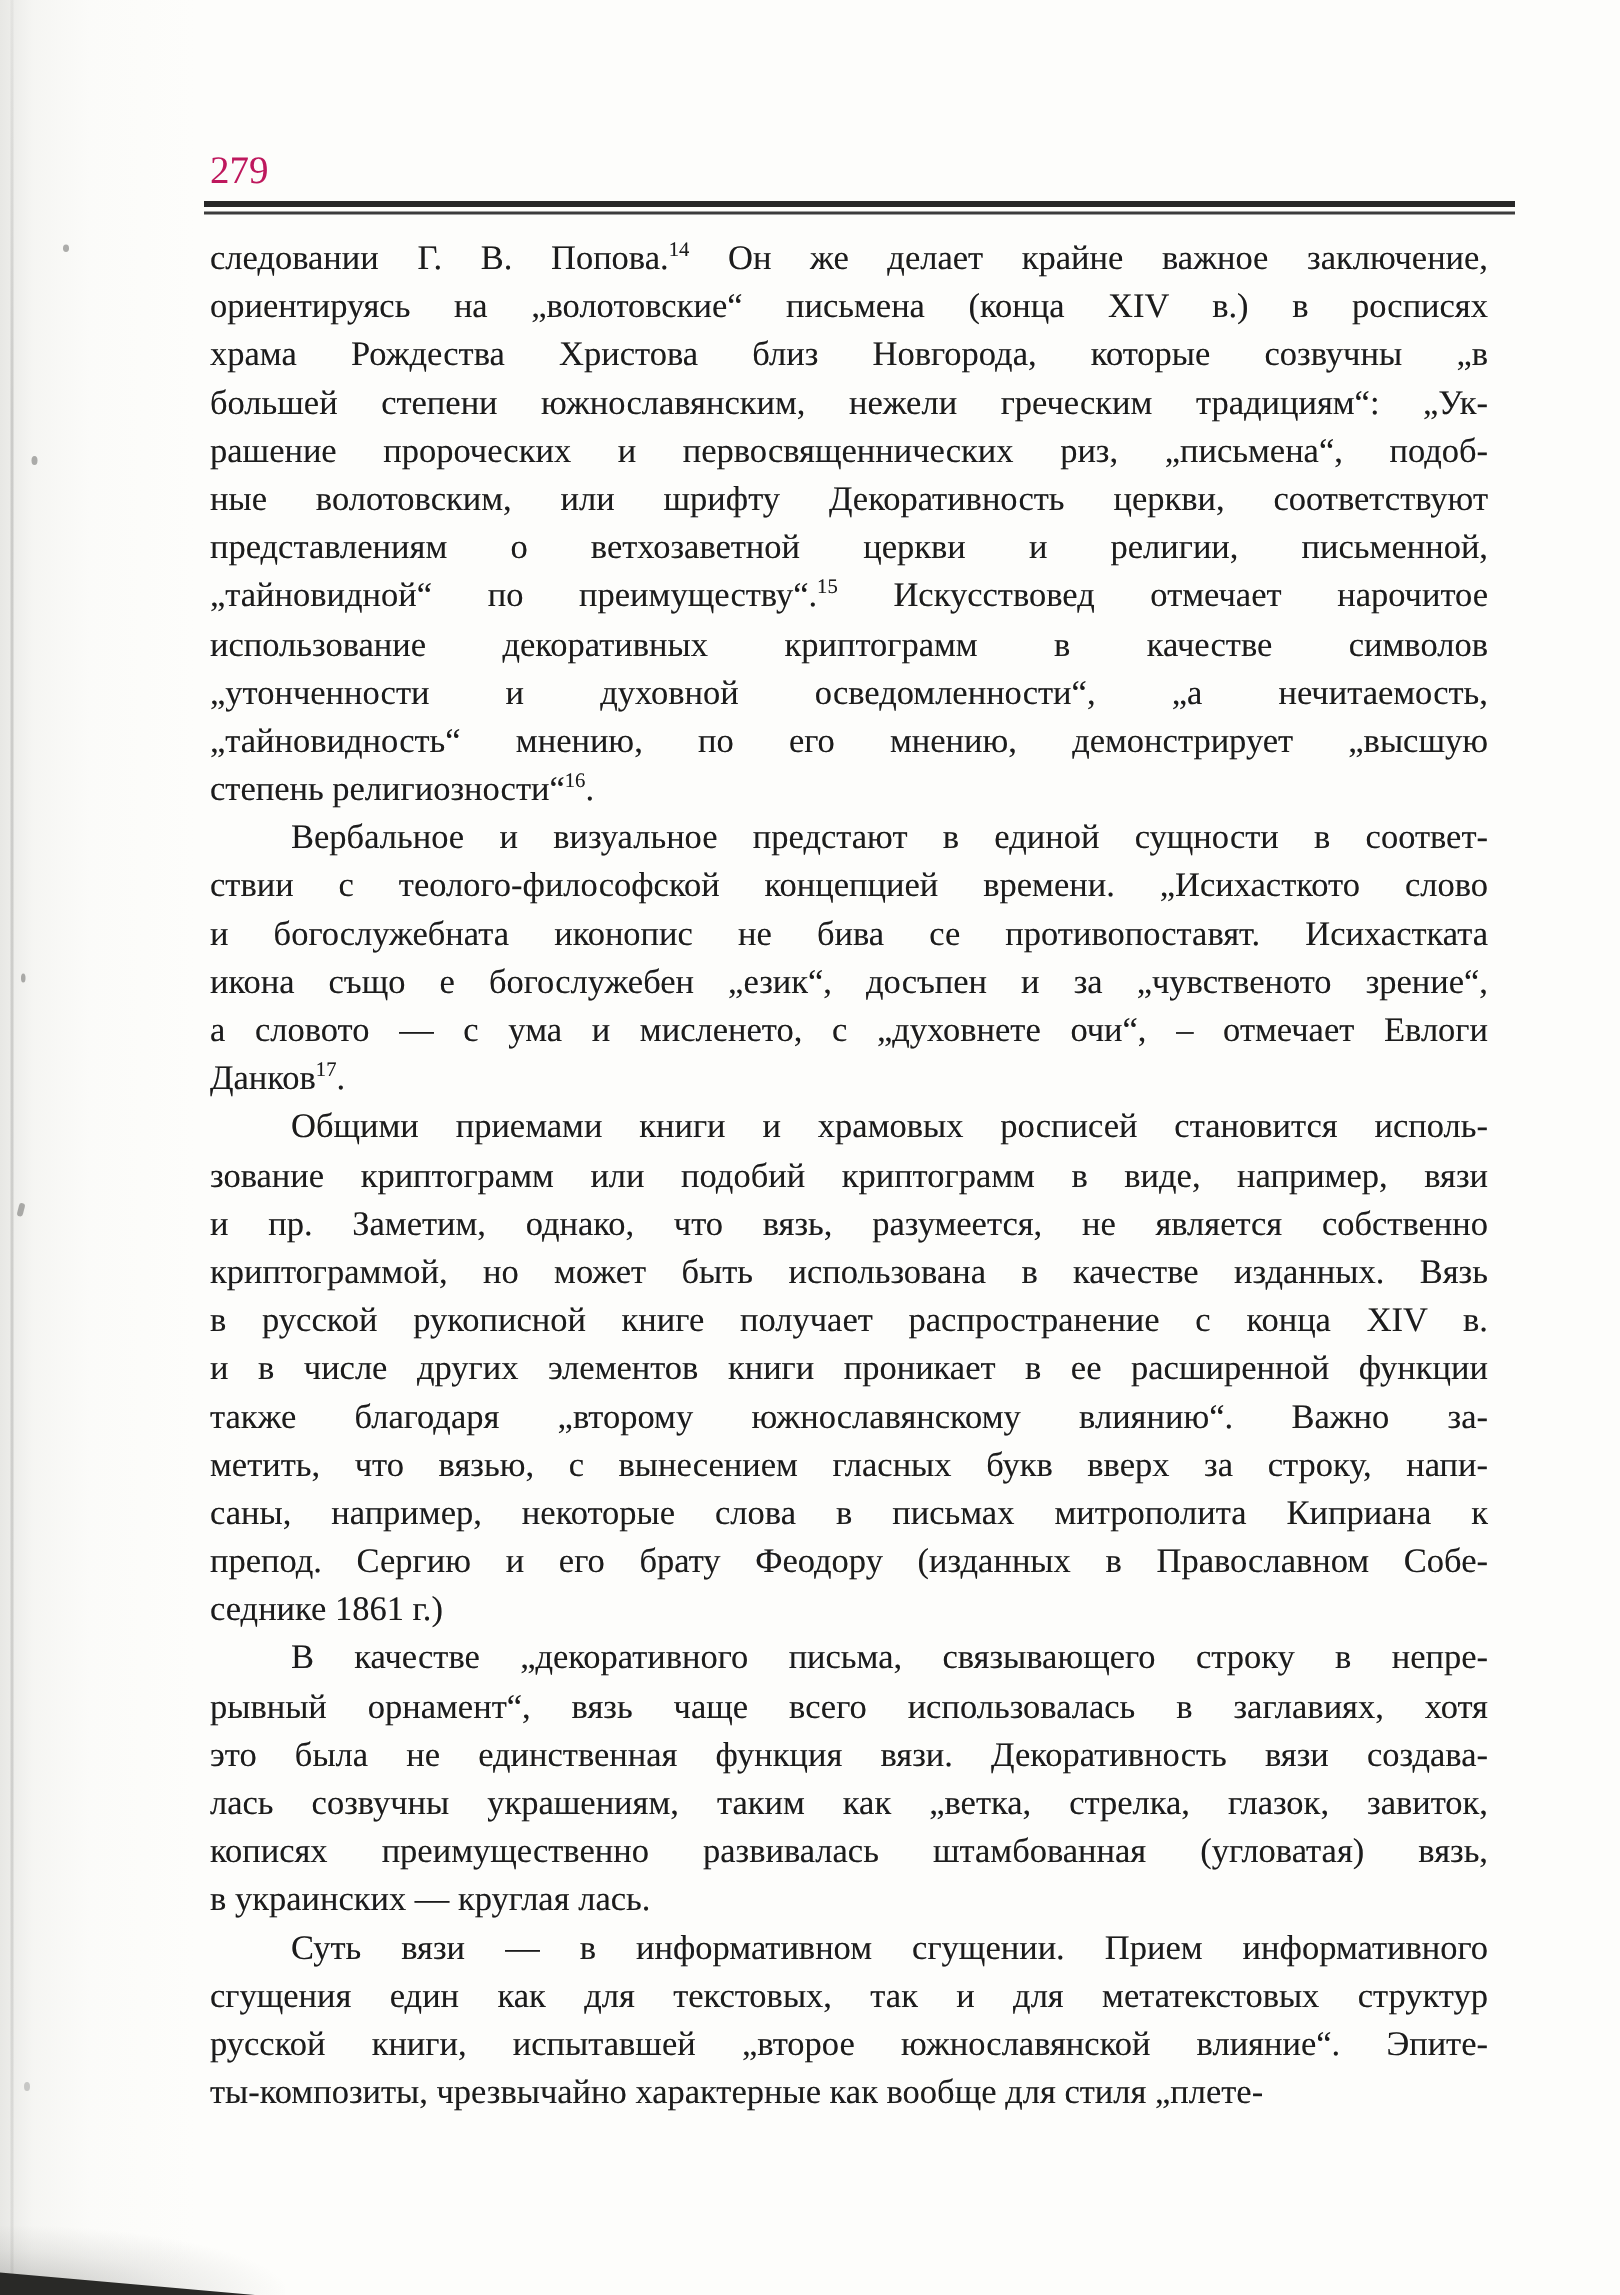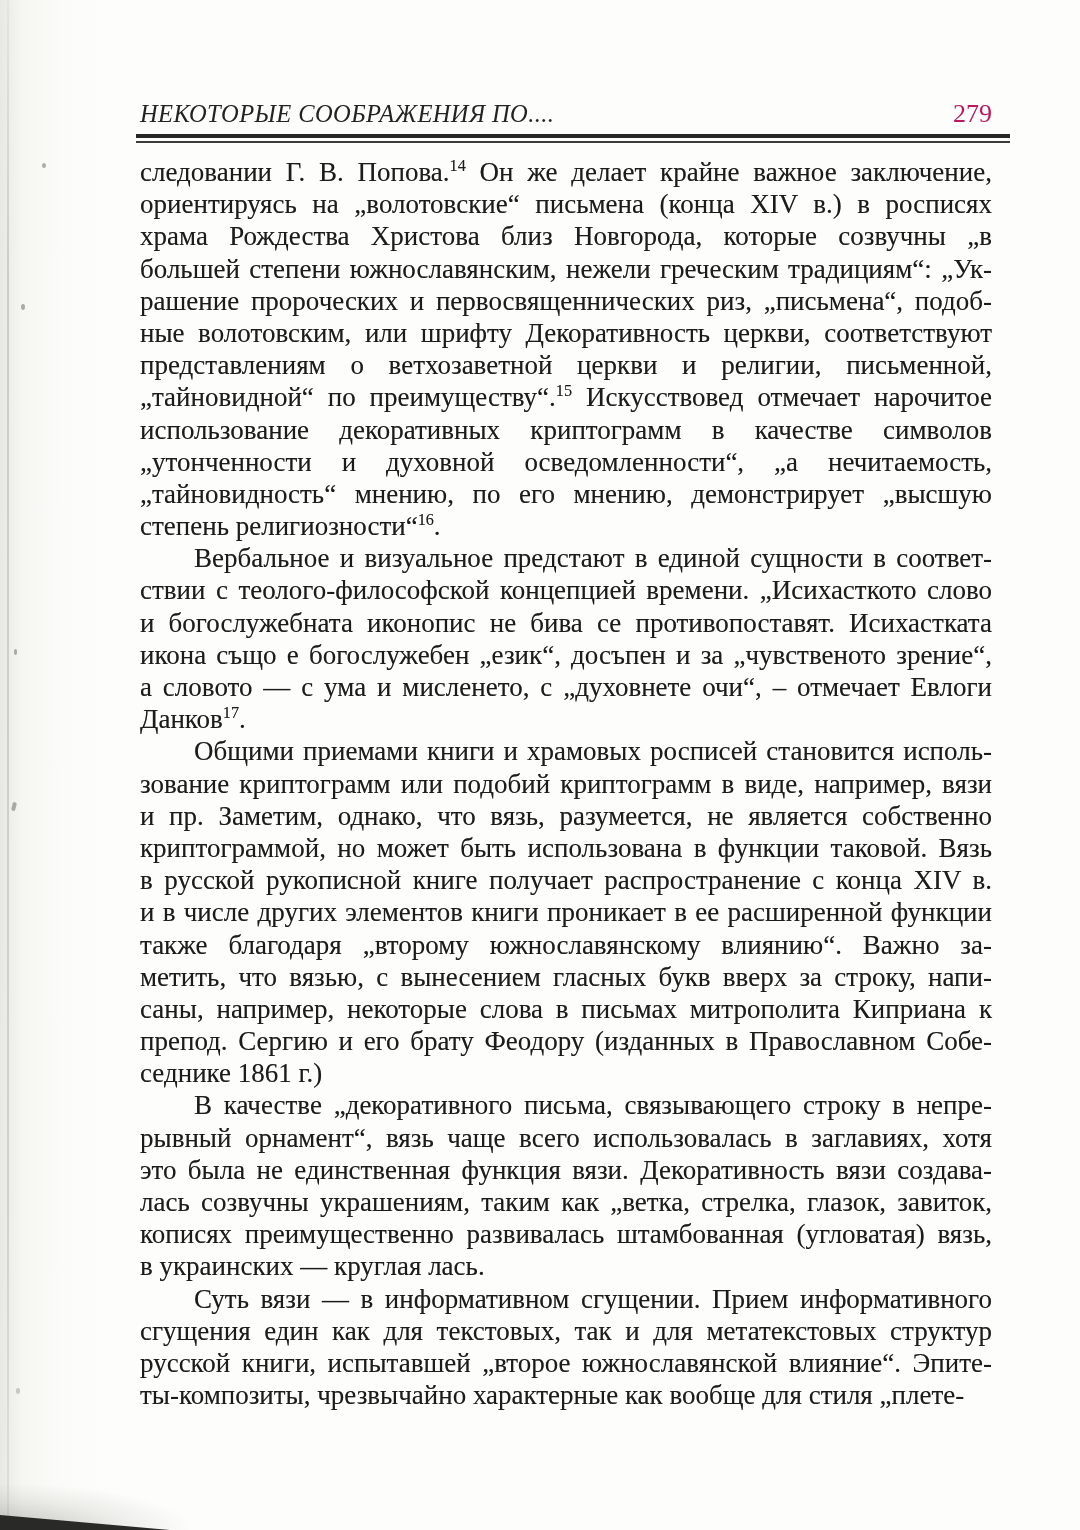--- a/index.html
+++ b/index.html
@@ -92,21 +92,21 @@
   }
   .head-rule .thick { height: 4px; background: #272727; }
   .head-rule .gap   { height: 2.5px; }
   .head-rule .thin  { height: 2px; background: #3c3c3c; }
   
   .text-block {
     position: absolute;
     left: 140px;
     top: 156px;
     width: 852px;
-    font-size: 27px;
+    font-size: 23px;
     line-height: 32.18px;
     text-shadow: 0 0 0.4px rgba(20,20,20,0.4);
   }
   .line {
     text-align: justify;
     text-align-last: justify;
   }
   .line.last {
     text-align-last: left;
   }
@@ -128,21 +128,20 @@
   <div class="edge-shade"></div>
   <div class="edge-line"></div>
 
   <div class="speck" style="left:42px; top:163px; width:4px; height:5px;"></div>
   <div class="speck" style="left:21px; top:304px; width:4px; height:6px;"></div>
   <div class="speck" style="left:14px; top:649px; width:3px; height:6px;"></div>
   <div class="speck" style="left:12px; top:802px; width:4px; height:9px; border-radius:2px; transform:rotate(14deg);"></div>
   <div class="speck" style="left:16px; top:1388px; width:4px; height:6px; opacity:0.6;"></div>
 
   <div class="running-head">
-    <span class="running-title">НЕКОТОРЫЕ СООБРАЖЕНИЯ ПО....</span>
     <span class="page-number">279</span>
   </div>
 
   <div class="head-rule">
     <div class="thick"></div>
     <div class="gap"></div>
     <div class="thin"></div>
   </div>
 
   <div class="text-block" id="text-block">
@@ -160,21 +159,21 @@
       <div class="line last">степень религиозности“<sup>16</sup>.</div>
       <div class="line indent">Вербальное и визуальное предстают в единой сущности в соответ-</div>
       <div class="line">ствии с теолого-философской концепцией времени. „Исихасткото слово</div>
       <div class="line">и богослужебната иконопис не бива се противопоставят. Исихастката</div>
       <div class="line">икона също е богослужебен „език“, досъпен и за „чувственото зрение“,</div>
       <div class="line">а словото — с ума и мисленето, с „духовнете очи“, – отмечает Евлоги</div>
       <div class="line last">Данков<sup>17</sup>.</div>
       <div class="line indent">Общими приемами книги и храмовых росписей становится исполь-</div>
       <div class="line">зование криптограмм или подобий криптограмм в виде, например, вязи</div>
       <div class="line">и пр. Заметим, однако, что вязь, разумеется, не является собственно</div>
-      <div class="line">криптограммой, но может быть использована в функции таковой. Вязь</div>
+      <div class="line">криптограммой, но может быть использована в качестве изданных. Вязь</div>
       <div class="line">в русской рукописной книге получает распространение с конца XIV в.</div>
       <div class="line">и в числе других элементов книги проникает в ее расширенной функции</div>
       <div class="line">также благодаря „второму южнославянскому влиянию“. Важно за-</div>
       <div class="line">метить, что вязью, с вынесением гласных букв вверх за строку, напи-</div>
       <div class="line">саны, например, некоторые слова в письмах митрополита Киприана к</div>
       <div class="line">препод. Сергию и его брату Феодору (изданных в Православном Собе-</div>
       <div class="line last">седнике 1861 г.)</div>
       <div class="line indent">В качестве „декоративного письма, связывающего строку в непре-</div>
       <div class="line">рывный орнамент“, вязь чаще всего использовалась в заглавиях, хотя</div>
       <div class="line">это была не единственная функция вязи. Декоративность вязи создава-</div>

